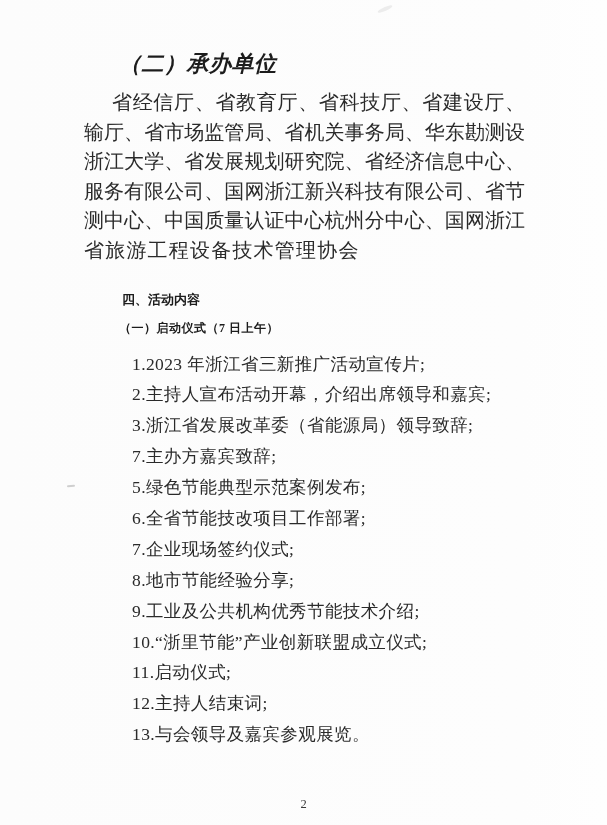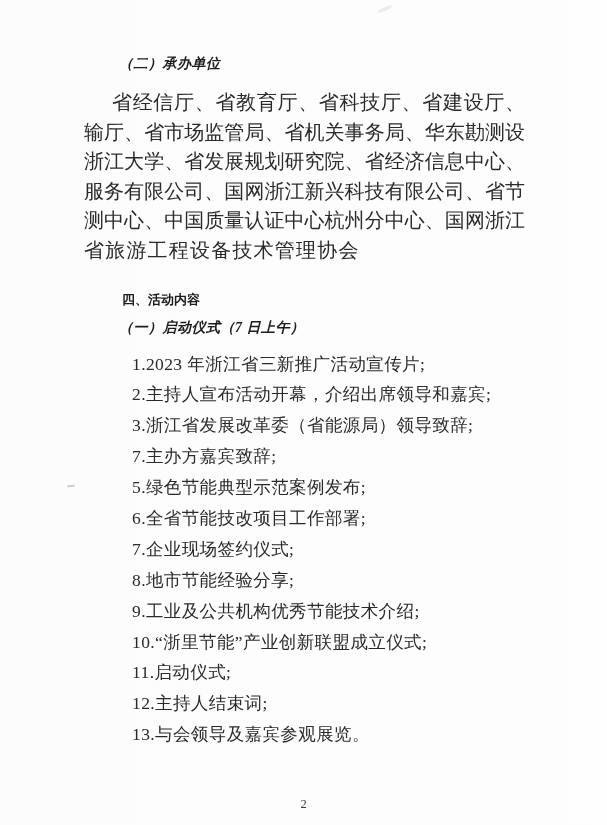--- a/index.html
+++ b/index.html
@@ -15,21 +15,21 @@
     overflow:hidden;
     color:#2a2a2a;
   }
   .content{
     position:absolute;
     left:84px;top:52px;
     width:441px;
   }
   .h-kai{
     margin:0 0 13px 35px;
-    font-size:14px;
+    font-size:22px;
     line-height:23px;
     font-weight:bold;
     font-style:italic;
     color:#1c1c1c;
     letter-spacing:0.5px;
     white-space:nowrap;
   }
   .para{margin:0;}
   .pl{
     height:29.6px;
@@ -48,24 +48,23 @@
     margin:22px 0 0 38px;
     font-size:13px;
     line-height:24px;
     font-weight:bold;
     font-family:"Liberation Sans","DejaVu Sans",sans-serif;
     color:#1c1c1c;
     white-space:nowrap;
   }
   .h-kai2{
     margin:4px 0 0 35px;
-    font-size:14px;
+    font-size:12px;
     line-height:24px;
     font-weight:bold;
-    font-style:italic;
     color:#1c1c1c;
     letter-spacing:0.5px;
     white-space:nowrap;
   }
   .agenda{margin:9px;padding:0;list-style:none;}
   .agenda .item{
     margin-left:39px;
     height:30.9px;
     line-height:30.9px;
     font-size:17.5px;

